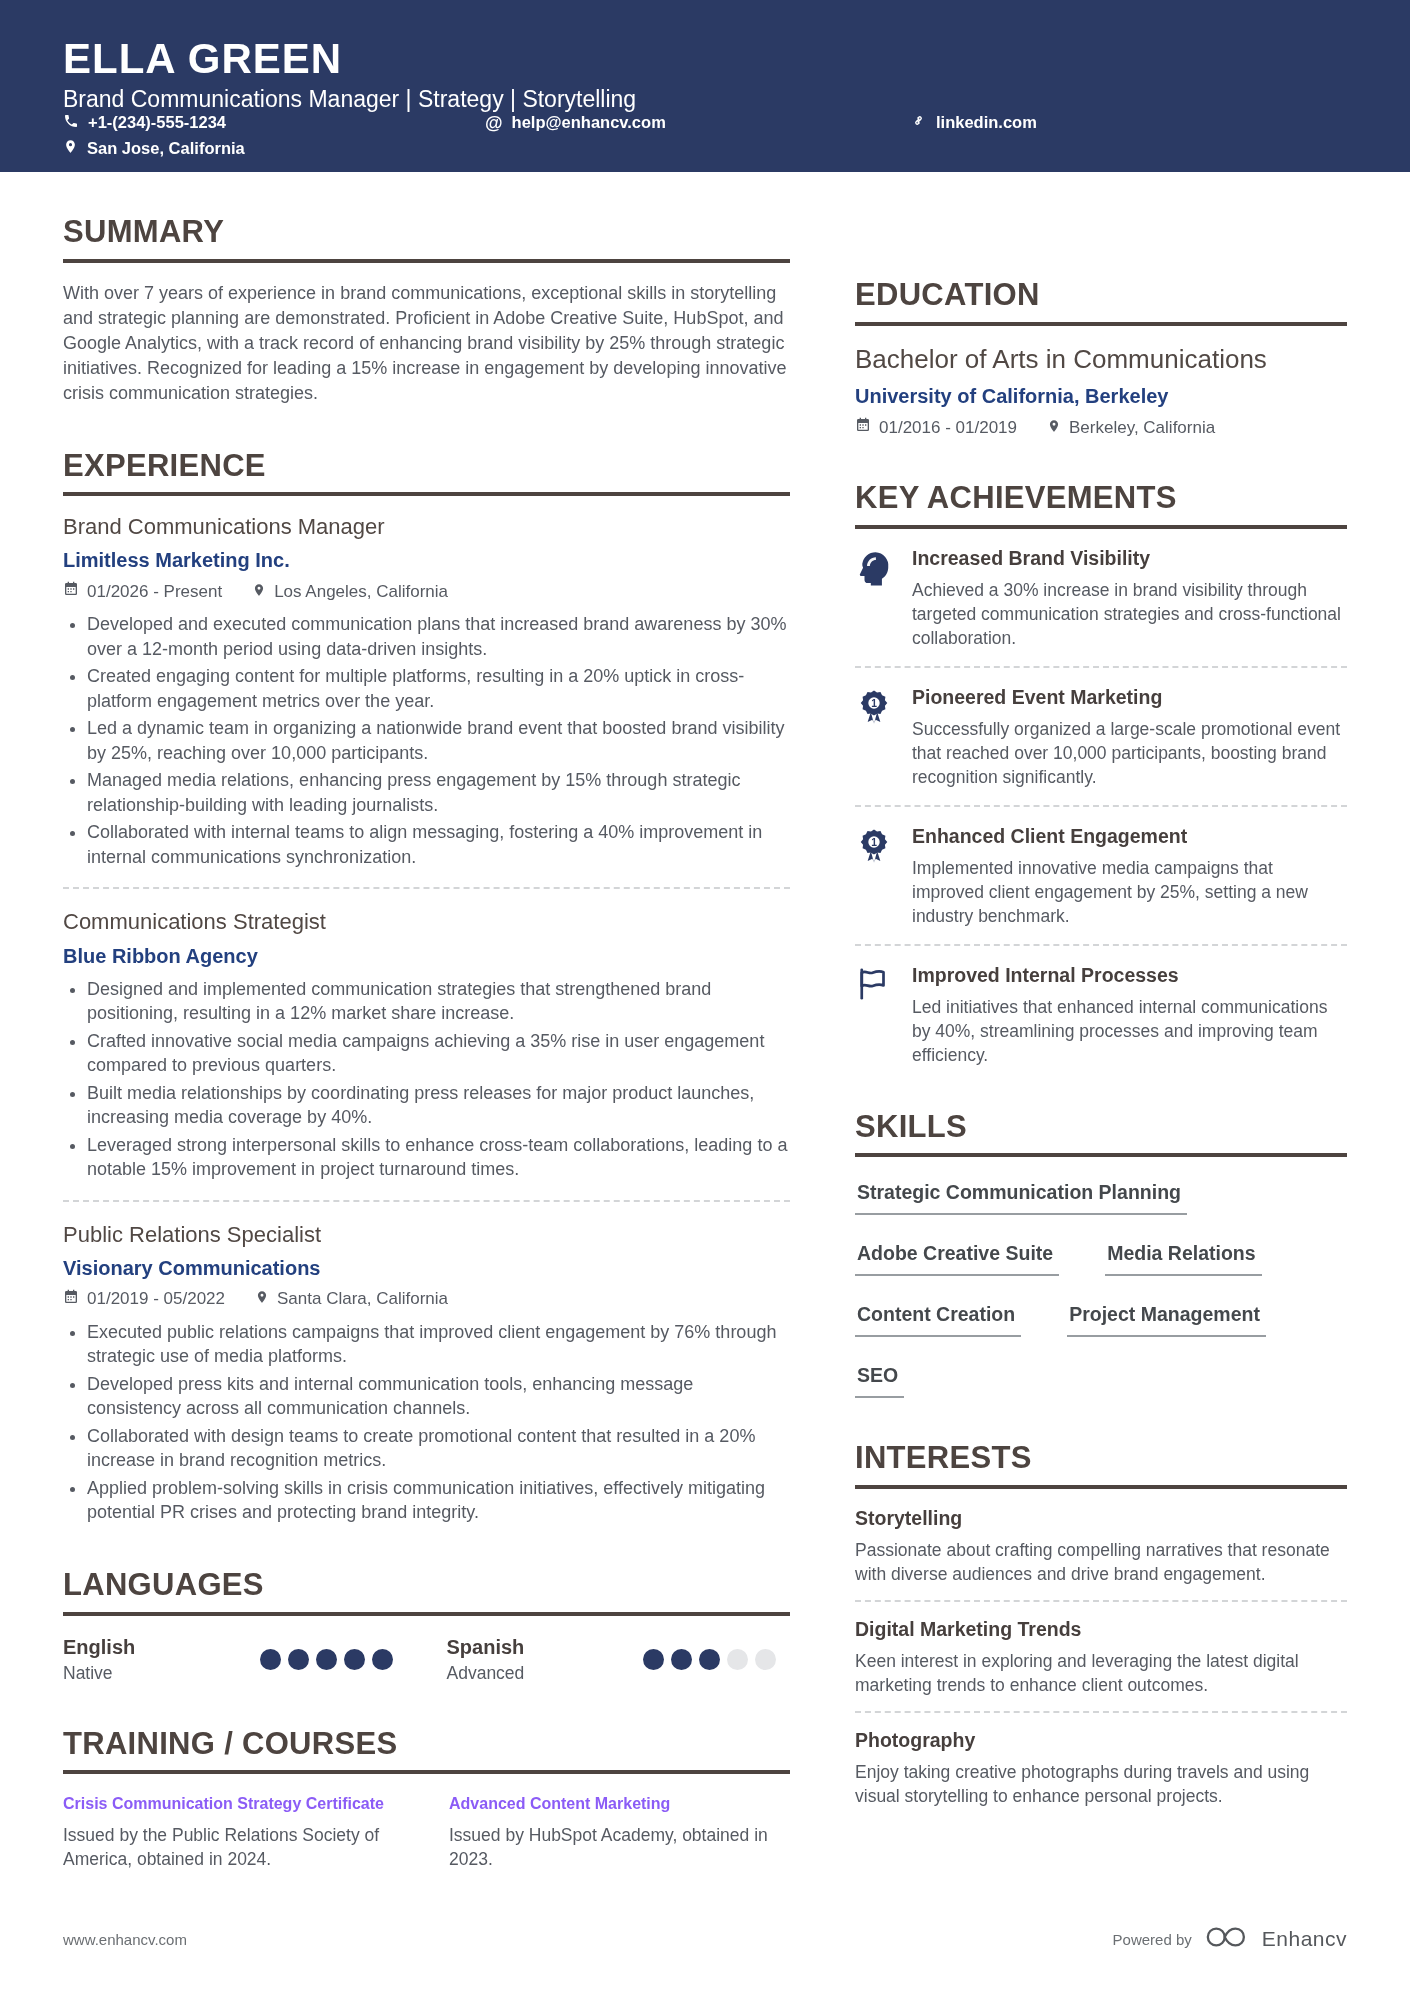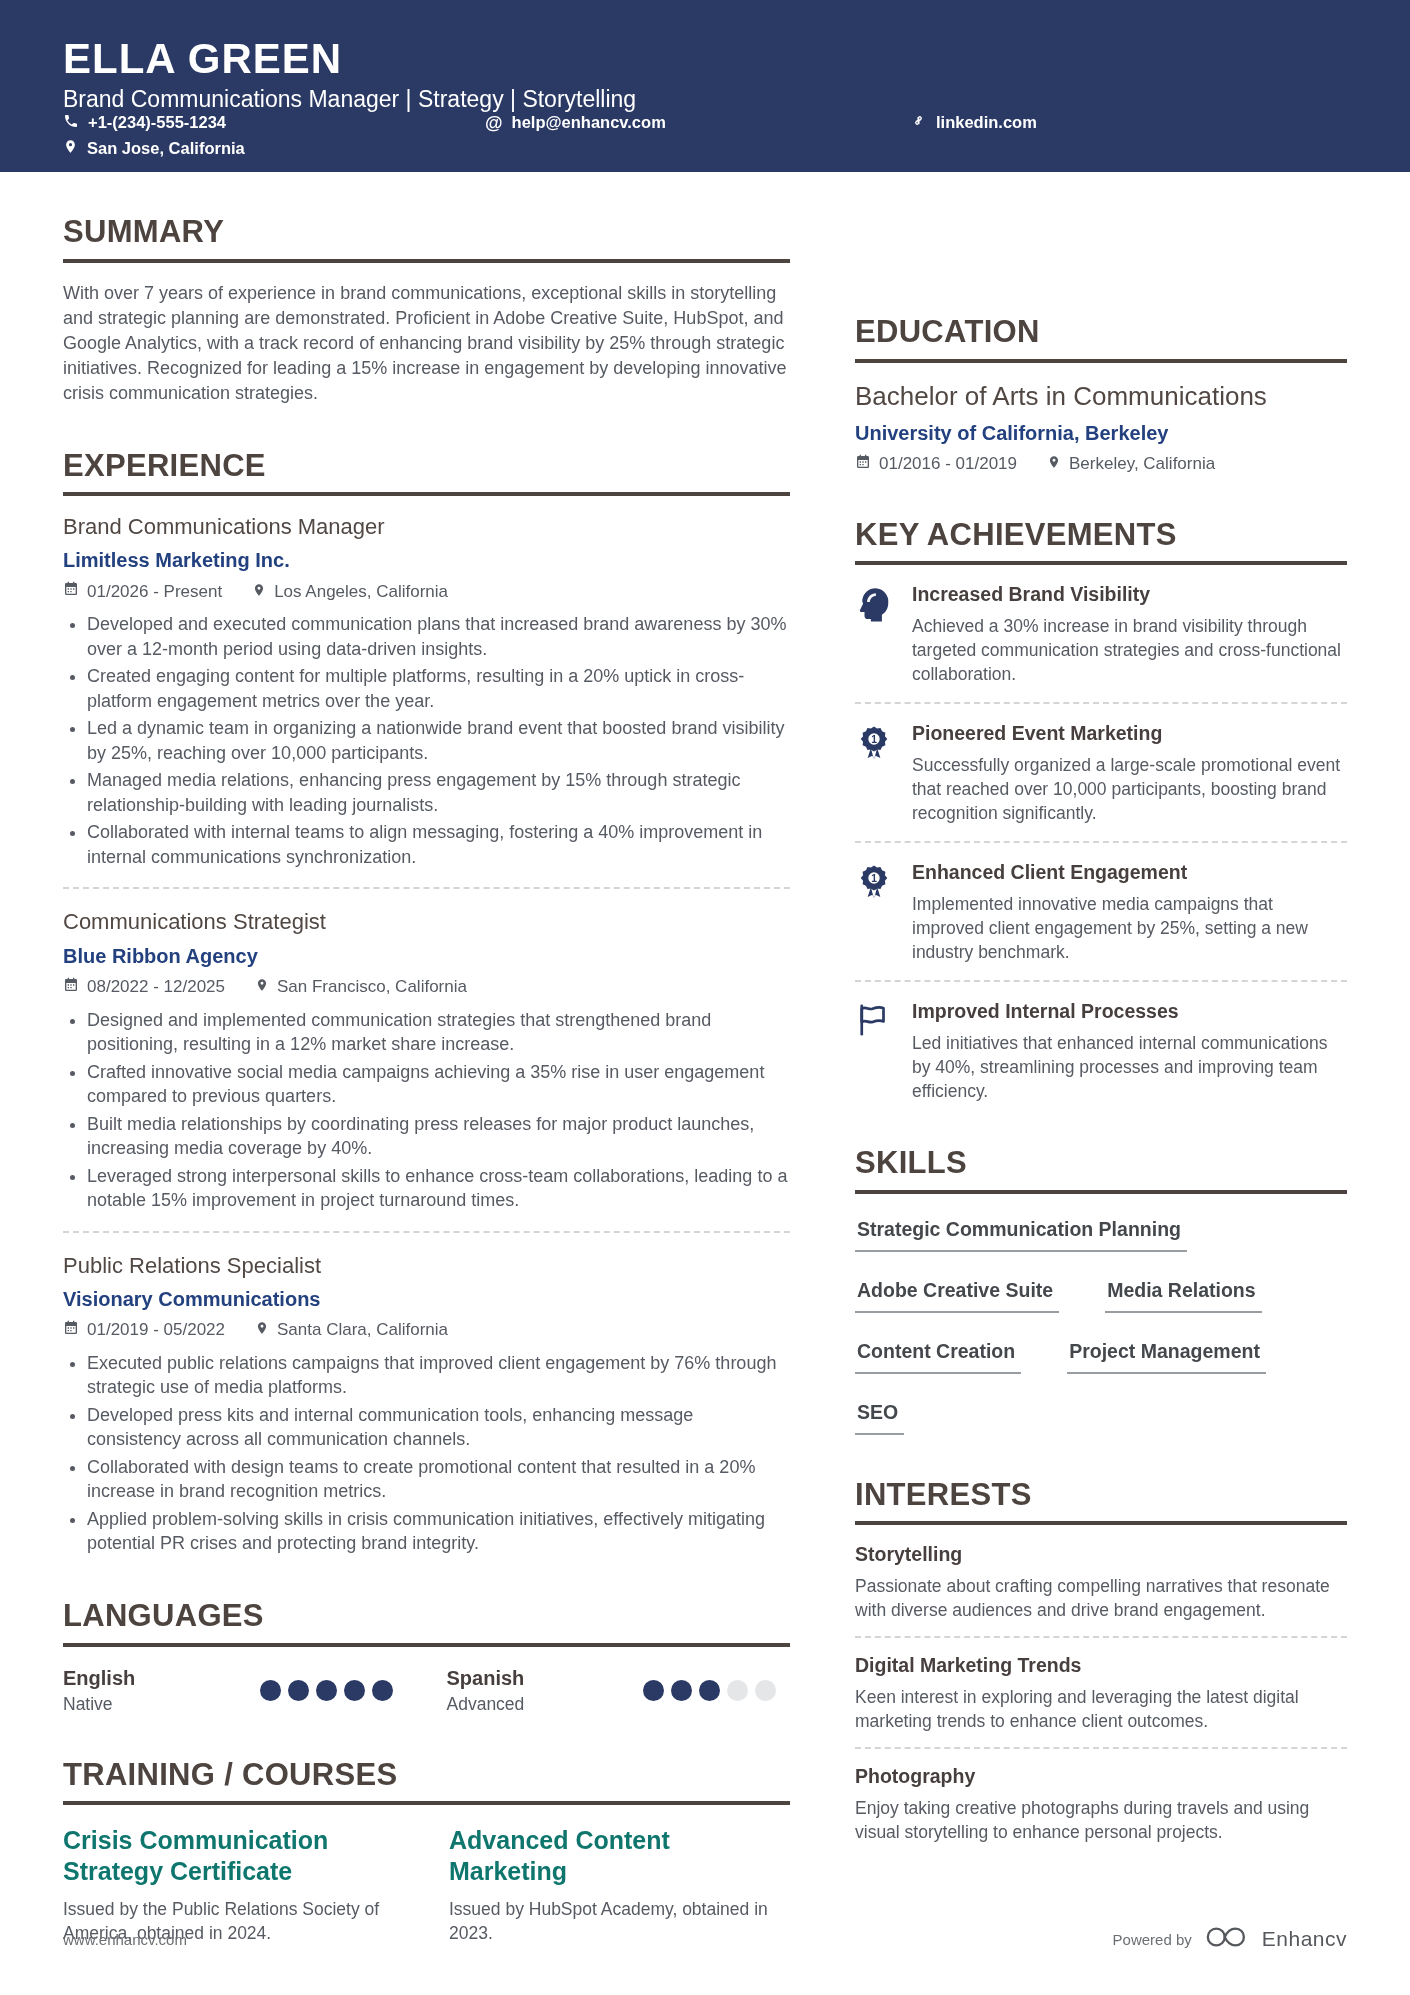--- a/index.html
+++ b/index.html
@@ -99,21 +99,21 @@
   .lang { flex: 1; display: flex; align-items: center; justify-content: space-between; }
   .lang-name { font-size: 20px; font-weight: 700; color: #463f3d; margin: 0 0 4px 0; }
   .lang-level { font-size: 17.5px; color: #565a62; margin: 0; }
   .lang-dots { display: flex; gap: 7px; margin-right: 14px; }
   .dot { width: 21px; height: 21px; border-radius: 50%; background: #e5e6e8; }
   .dot.filled { background: #2b3a64; }
 
   
   .courses { display: flex; gap: 45px; padding-top: 20px; }
   .course { flex: 1; }
-  .course-title { font-size: 25px; font-weight: 700; color: #0f766e; margin: 0 0 9px 0; line-height: 1.25; }
+  .course-title { font-size: 16px; font-weight: 700; color: #8b5cf6; margin: 0 0 9px 0; line-height: 1.25; }
   .course-desc { font-size: 17.5px; line-height: 24px; margin: 0; }
 
   
   .footer {
     position: absolute; left: 63px; right: 63px; bottom: 42px;
     display: flex; justify-content: space-between; align-items: center;
   }
   .footer-site { font-size: 15px; color: #6b6f73; }
   .footer-brand { display: flex; align-items: center; gap: 12px; }
   .powered-by { font-size: 15px; color: #6b6f73; }
@@ -194,34 +194,20 @@
             <li>Created engaging content for multiple platforms, resulting in a 20% uptick in cross-platform engagement metrics over the year.</li>
             <li>Led a dynamic team in organizing a nationwide brand event that boosted brand visibility by 25%, reaching over 10,000 participants.</li>
             <li>Managed media relations, enhancing press engagement by 15% through strategic relationship-building with leading journalists.</li>
             <li>Collaborated with internal teams to align messaging, fostering a 40% improvement in internal communications synchronization.</li>
           </ul>
         </div>
 
         <div class="job">
           <h3 class="job-title">Communications Strategist</h3>
           <div class="org-name">Blue Ribbon Agency</div>
-          <div class="meta-row">
-            <span class="meta-item">
-              <span><svg width="16" height="16" viewBox="0 0 24 24">
-                    <path fill="#565a62" d="M17 3h2a2 2 0 0 1 2 2v14a2 2 0 0 1-2 2H5a2 2 0 0 1-2-2V5a2 2 0 0 1 2-2h2V1h2v2h6V1h2v2zM5 9v10h14V9H5zm2 2h2v2H7v-2zm4 0h2v2h-2v-2zm4 0h2v2h-2v-2zm-8 4h2v2H7v-2zm4 0h2v2h-2v-2z"></path>
-                  </svg></span>
-              <span>08/2022 - 12/2025</span>
-            </span>
-            <span class="meta-item">
-              <span><svg width="14" height="14" viewBox="0 0 24 24">
-                    <path fill="#565a62" d="M12 2C8.1 2 5 5.1 5 9c0 5.2 7 13 7 13s7-7.8 7-13c0-3.9-3.1-7-7-7zm0 9.5A2.5 2.5 0 1 1 12 6.5a2.5 2.5 0 0 1 0 5z"></path>
-                  </svg></span>
-              <span>San Francisco, California</span>
-            </span>
-          </div>
           <ul class="bullets">
             <li>Designed and implemented communication strategies that strengthened brand positioning, resulting in a 12% market share increase.</li>
             <li>Crafted innovative social media campaigns achieving a 35% rise in user engagement compared to previous quarters.</li>
             <li>Built media relationships by coordinating press releases for major product launches, increasing media coverage by 40%.</li>
             <li>Leveraged strong interpersonal skills to enhance cross-team collaborations, leading to a notable 15% improvement in project turnaround times.</li>
           </ul>
         </div>
 
         <div class="job">
           <h3 class="job-title">Public Relations Specialist</h3>

